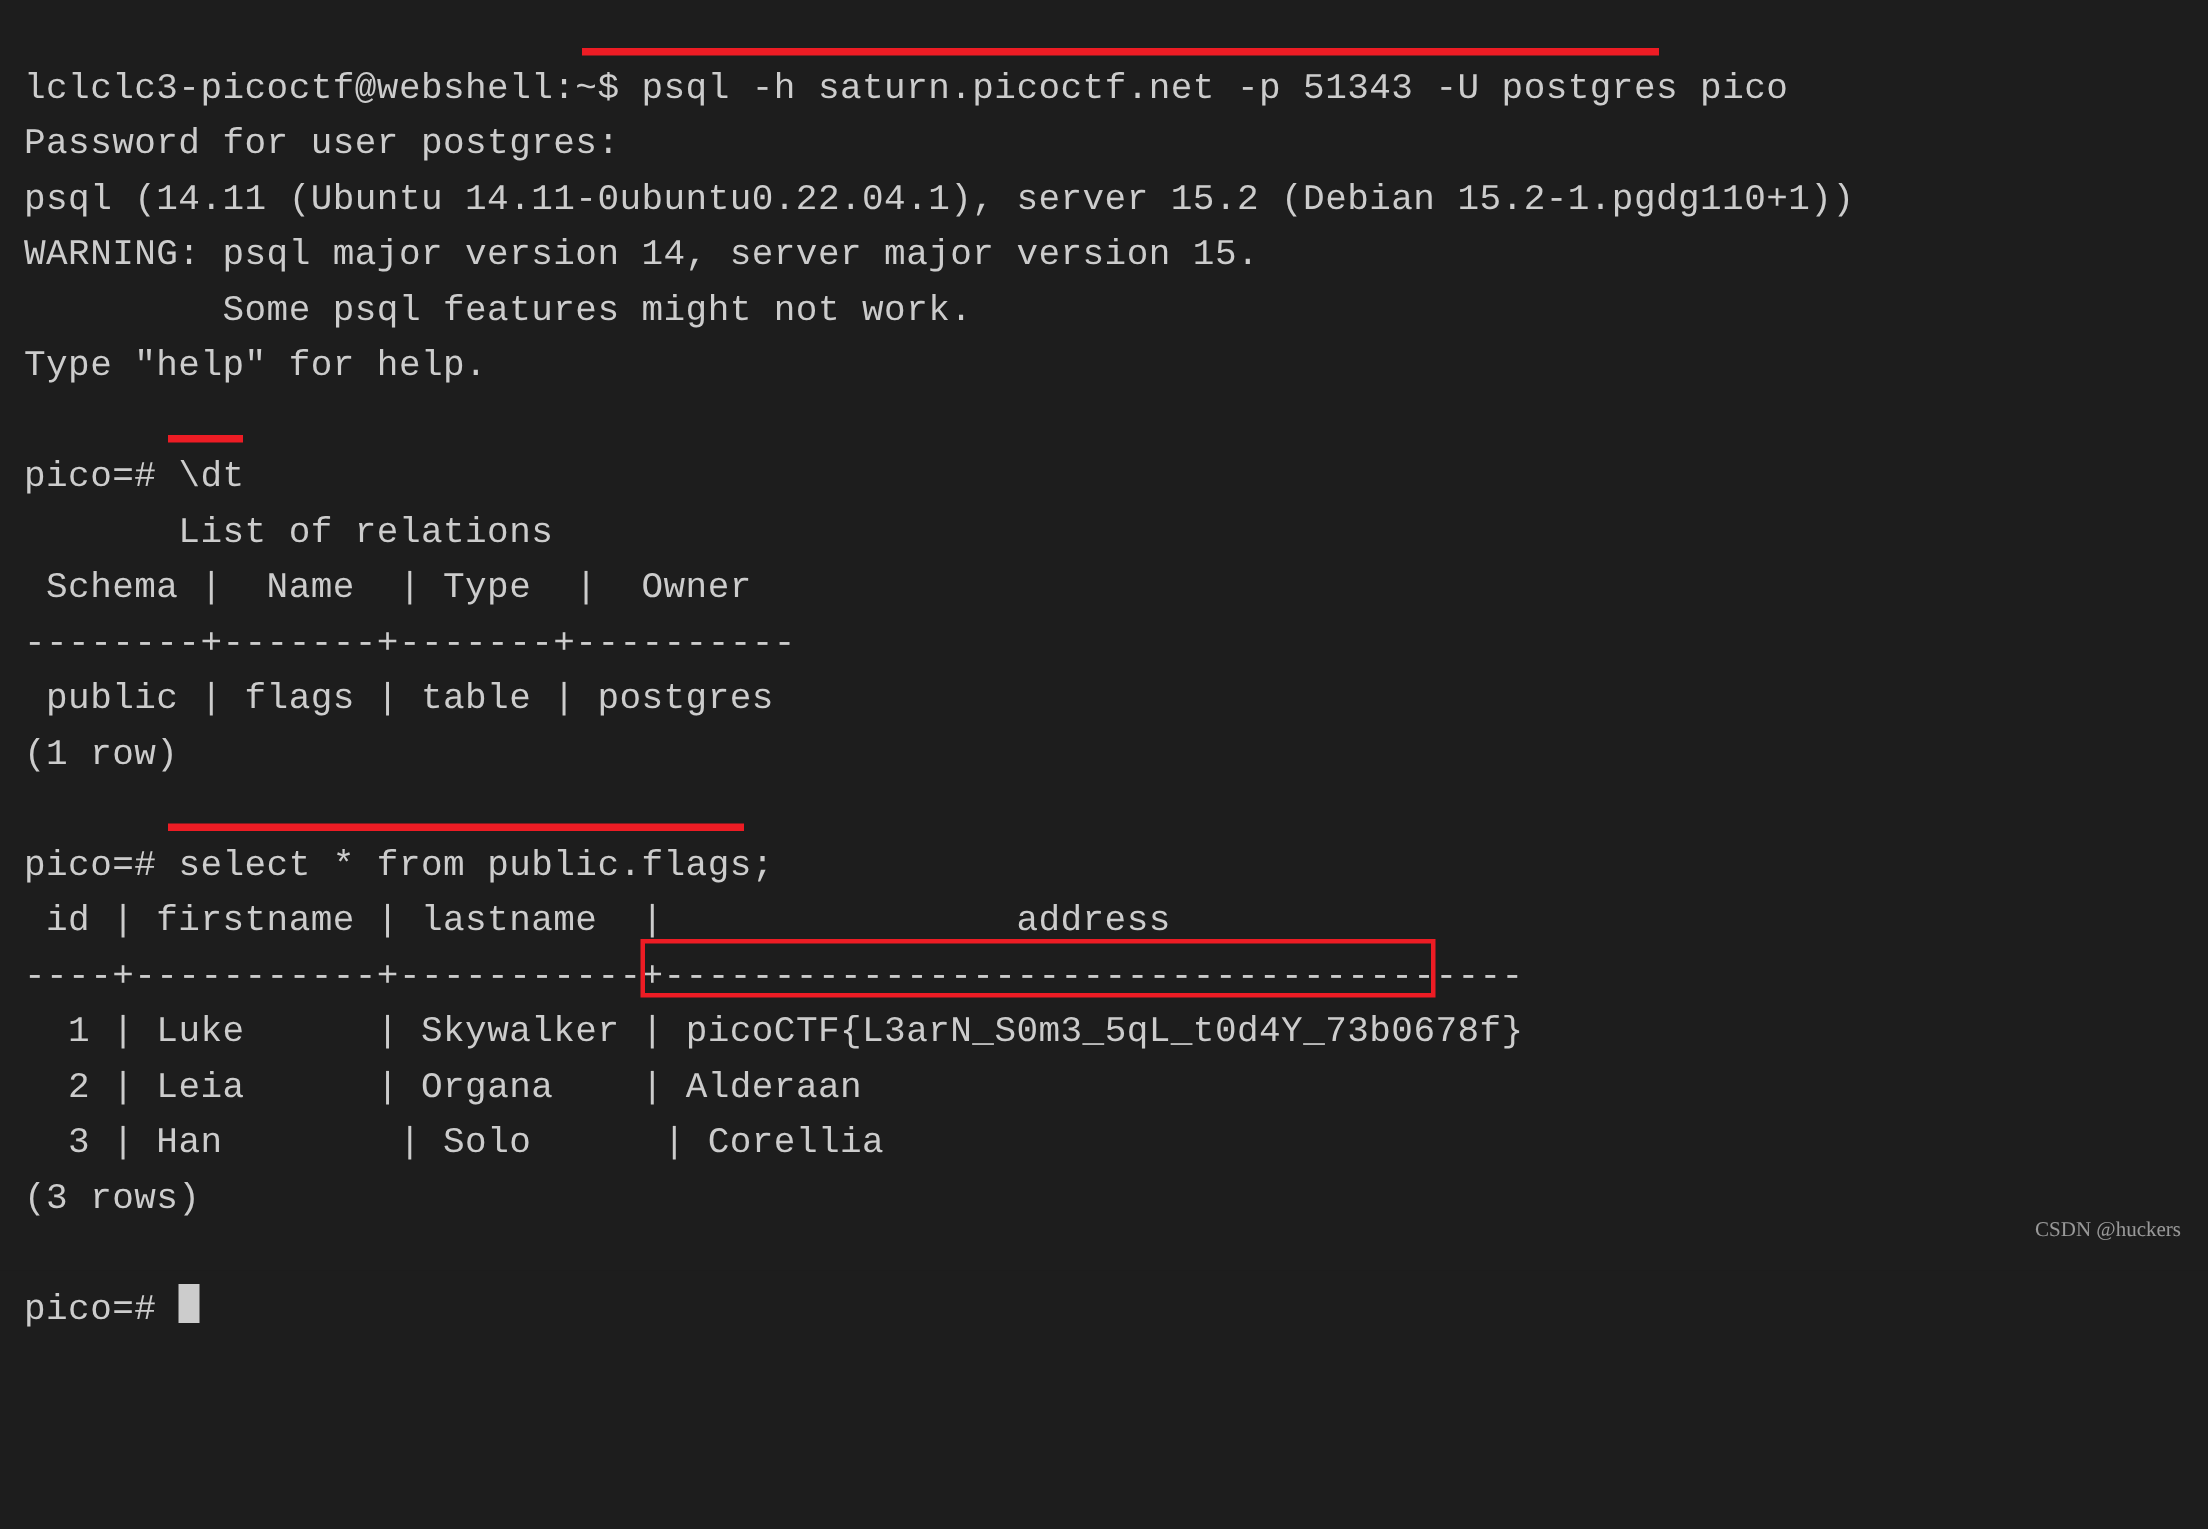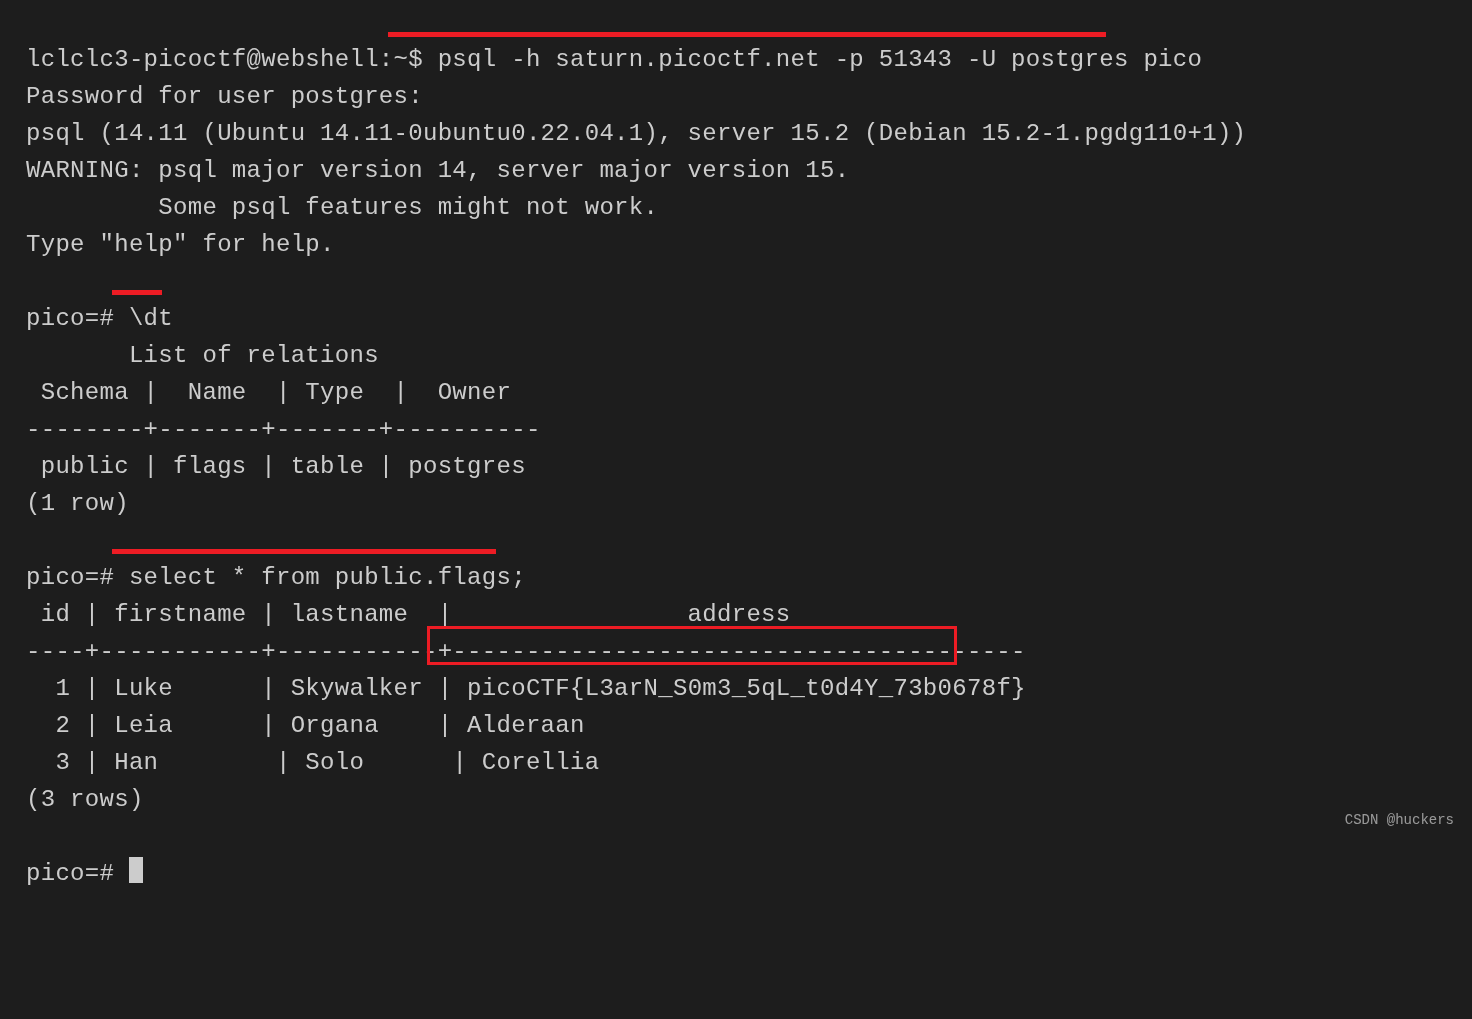--- a/index.html
+++ b/index.html
@@ -12,21 +12,21 @@
   }
   .terminal {
     position: relative;
     width: 1472px;
     height: 847px;
     background: #1d1d1d;
     font-family: "Consolas", "Menlo", "Courier New", monospace;
     font-size: 24px;
     line-height: 37px;
     color: #cccccc;
-    padding: 4px 26px;
+    padding: 4px 16px;
     box-sizing: border-box;
     white-space: pre;
     letter-spacing: 0.3px;
   }
   .prompt-user   { color: #cccccc; }
   .prompt-tilde  { color: #cccccc; }
   .prompt-dollar { color: #cccccc; }
   .cmd           { color: #cccccc; }
 
   .underline-red {
@@ -43,21 +43,21 @@
     display: inline-block;
     width: 14px;
     height: 26px;
     background: #cccccc;
     vertical-align: -3px;
   }
   .watermark {
     position: absolute;
     right: 18px;
     bottom: 8px;
-    font-family: Liberation Mono, monospace;
+    font-family: Liberation Serif, serif;
     font-size: 14px;
     color: rgba(255,255,255,0.55);
     white-space: nowrap;
     letter-spacing: 0;
     text-align: center;
   }
 </style>
 </head>
 <body>
 

